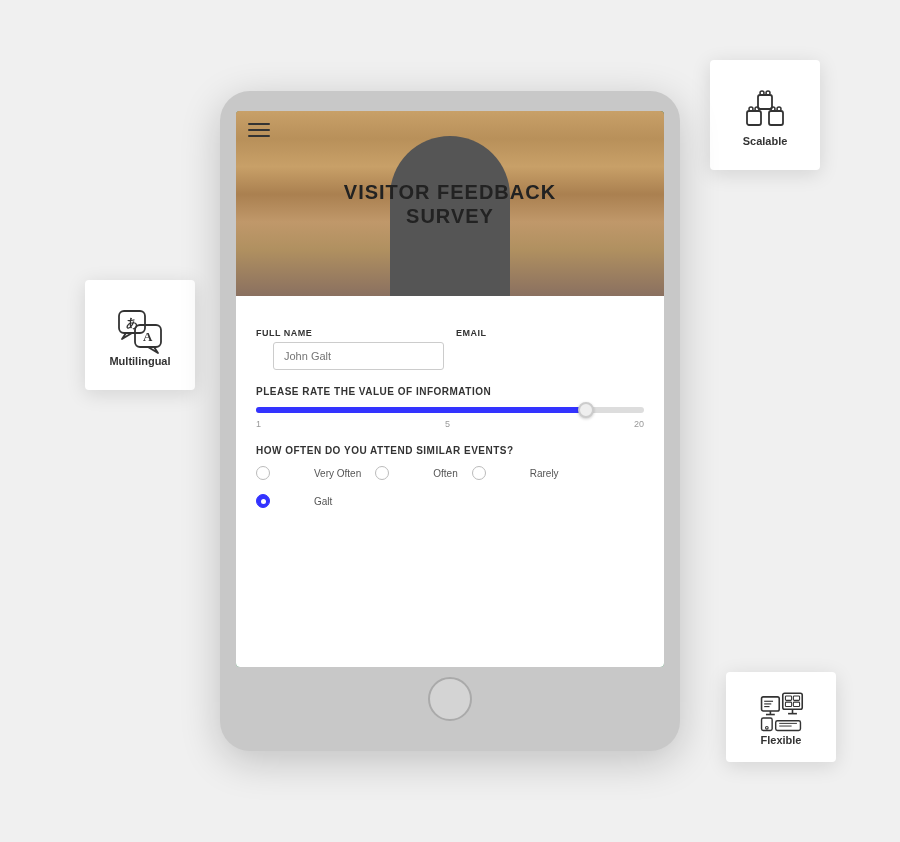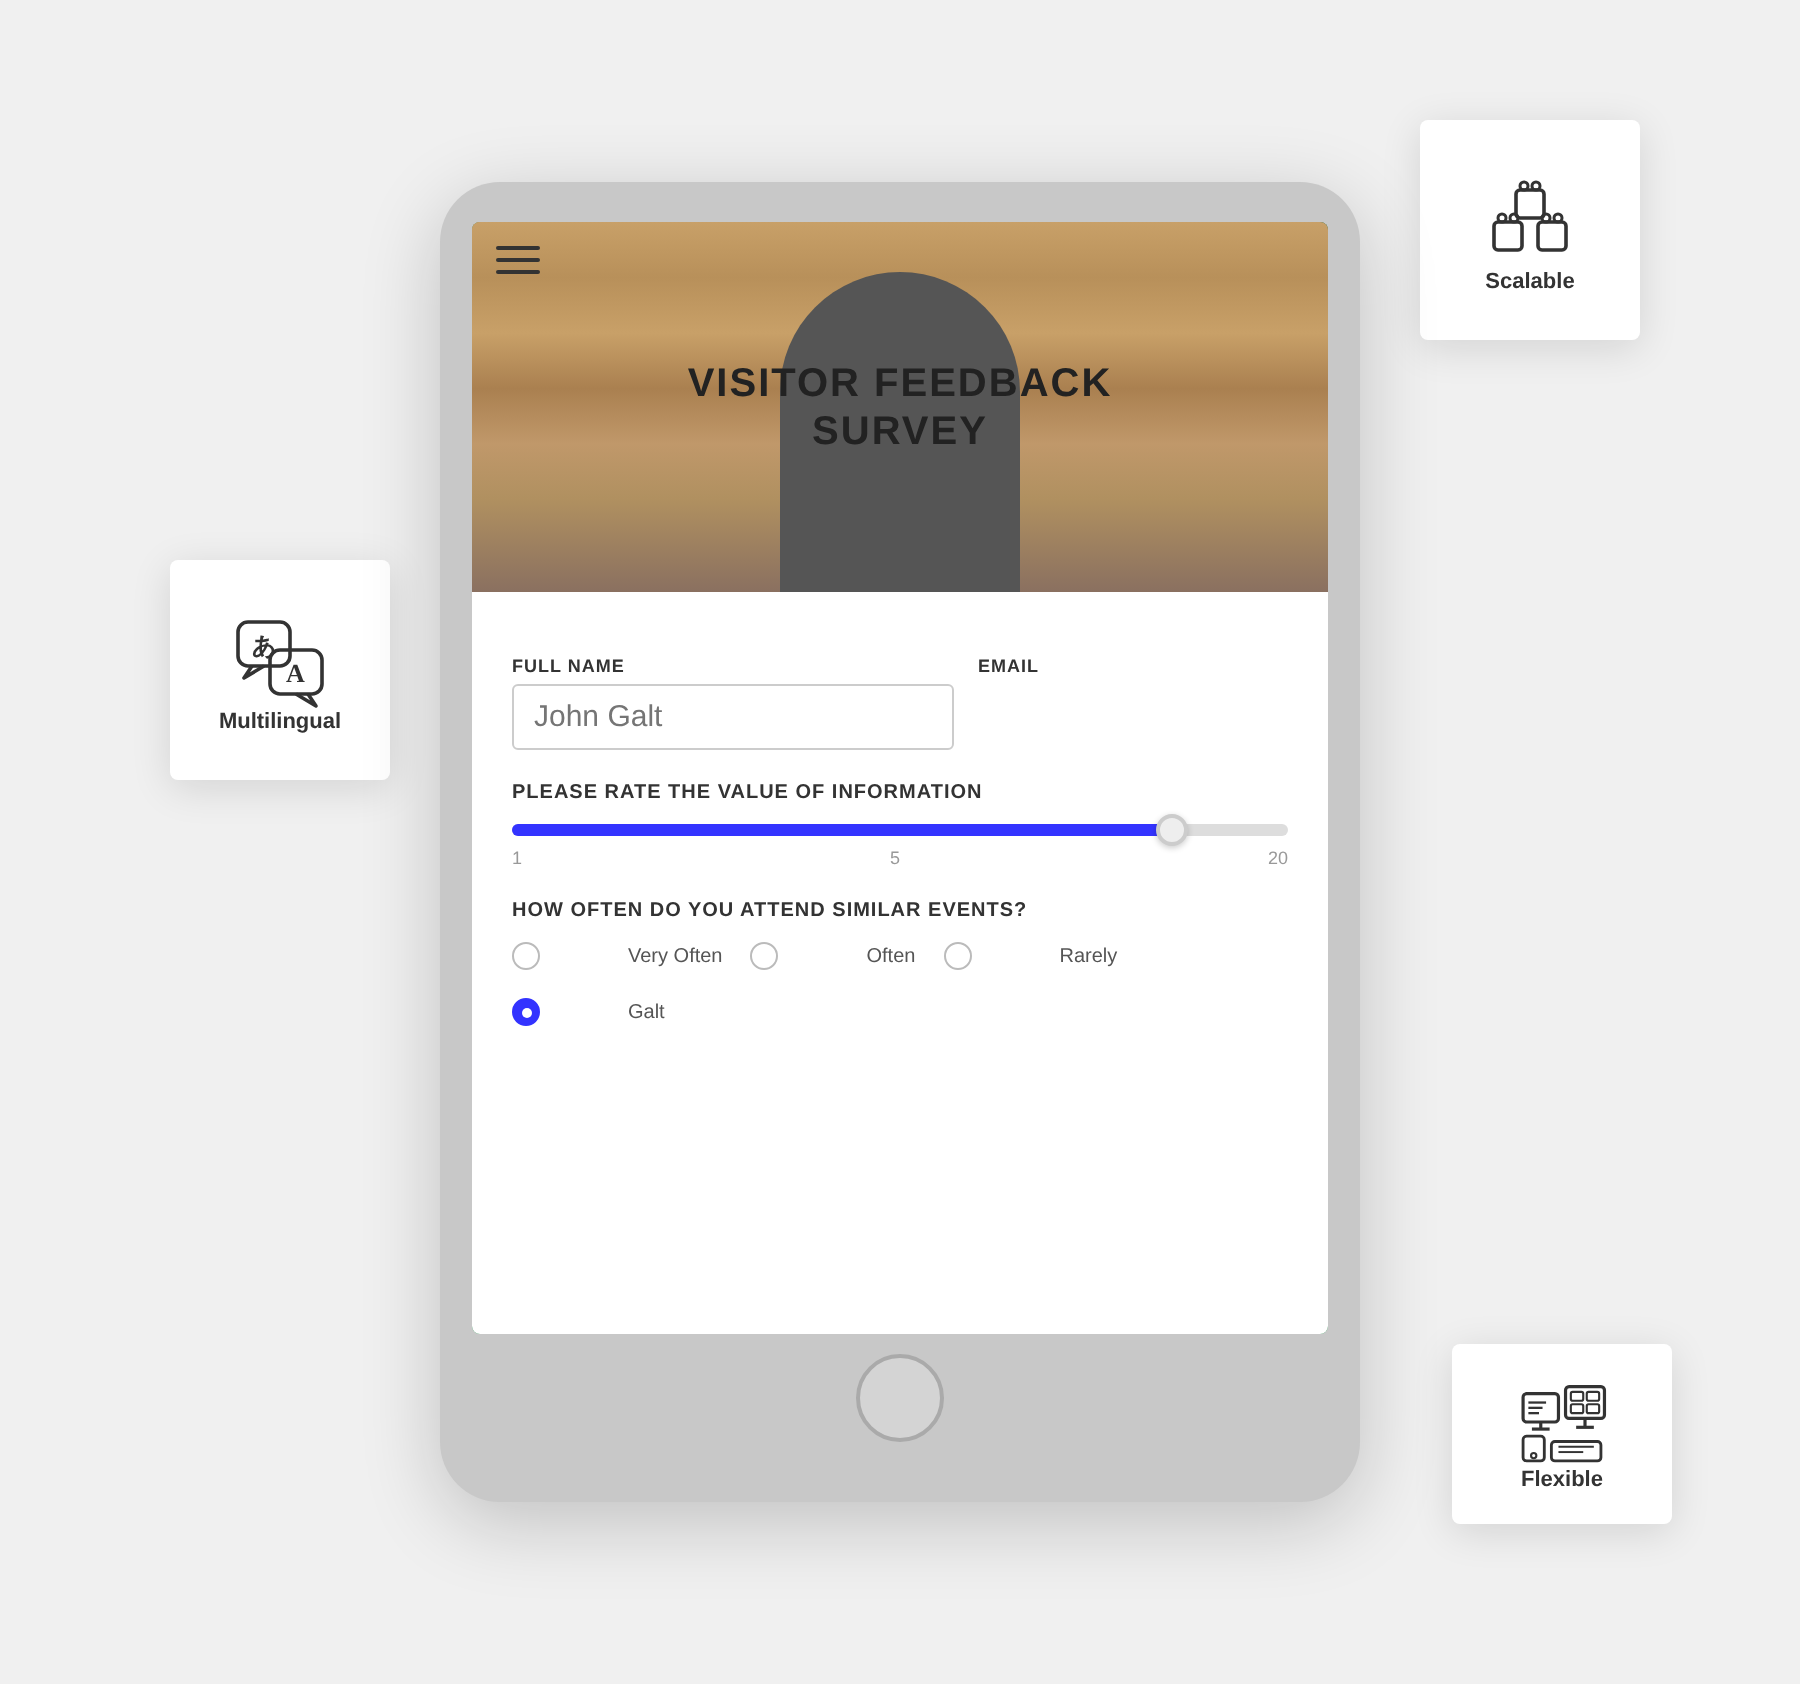--- a/index.html
+++ b/index.html
@@ -161,24 +161,25 @@
       font-weight: 700;
       color: #333;
       letter-spacing: 0.5px;
       text-transform: uppercase;
     }
 
     .field-input {
       border: 1px solid #ccc;
       border-radius: 3px;
       padding: 7px 10px;
-      font-size: 15px;
+      font-size: 11px;
       color: #aaa;
       background: #fff;
       outline: none;
+      margin-left: 17px;
     }
 
     .section-label {
       font-size: 10px;
       font-weight: 700;
       color: #333;
       letter-spacing: 0.5px;
       text-transform: uppercase;
       margin-bottom: 10px;
     }

